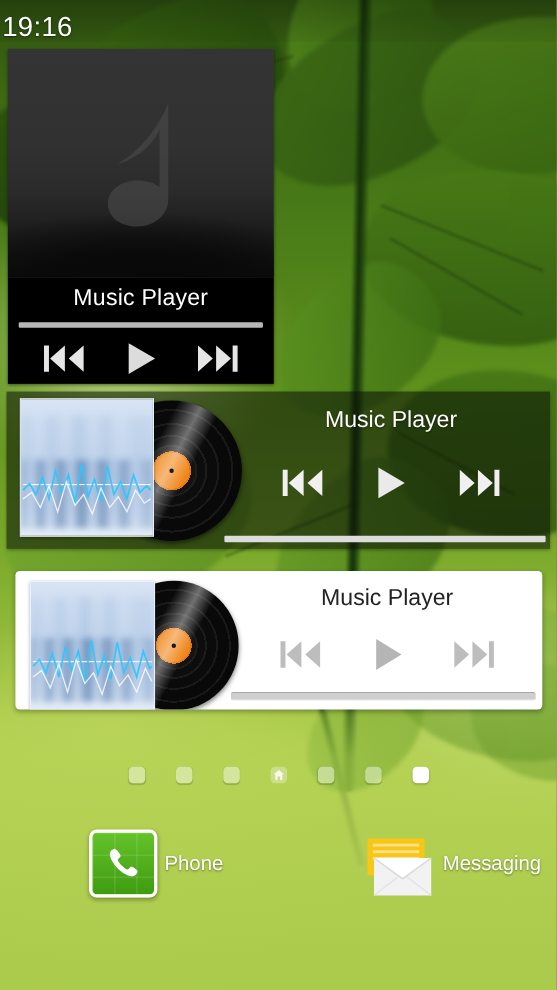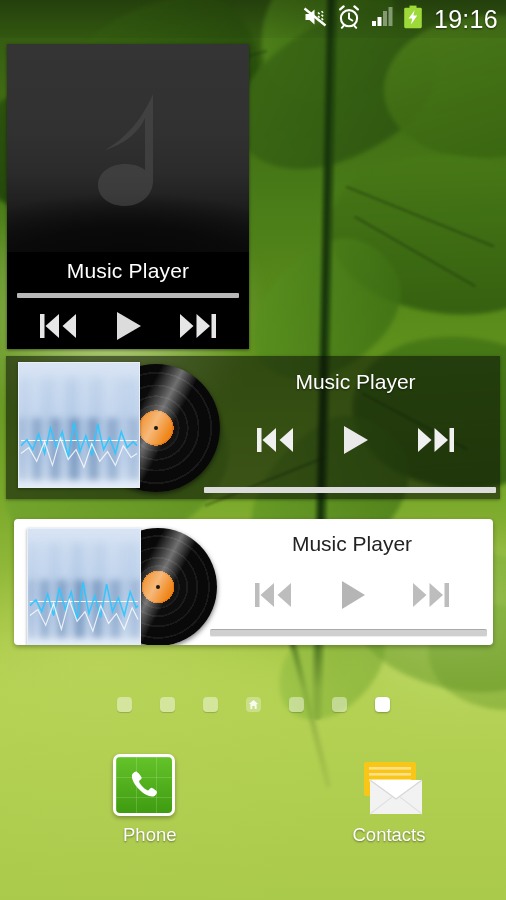--- a/index.html
+++ b/index.html
@@ -93,23 +93,24 @@
   .v5 { left:355px; top:420px; width:120px; height:3px; transform:rotate(28deg); }
   
   .wp-bottom {
     position:absolute; left:0; right:0; top:630px; height:270px;
     background:linear-gradient(to bottom, rgba(178,208,82,0) 0%, rgba(180,210,84,.75) 22%, rgba(176,206,80,.92) 55%, rgba(170,202,76,.96) 100%);
   }
 
   
   #statusbar {
     position:absolute; left:0; top:0; width:506px; height:38px;
-    display:flex; align-items:center; justify-content:flex-end;
+    display:flex; justify-content:flex-end;
     padding-right:8px; gap:9px; z-index:40;
     background:linear-gradient(to bottom, rgba(0,0,0,.22), rgba(0,0,0,.05));
+    flex-direction:column;
   }
   .sb-icon { display:block; }
   .clock {
     color:#ffffff; font-size:25px; letter-spacing:.3px;
     text-shadow:0 1px 2px rgba(0,0,0,.55);
     margin-left:2px; line-height:1;
   }
 
   
   #widget-dark {
@@ -270,21 +271,21 @@
     box-shadow:none;
   }
 
   
   #dock {
     position:absolute; left:0; top:752px; width:506px; height:130px;
     display:flex; align-items:flex-start; justify-content:space-around;
     padding:0 4px; z-index:25;
   }
   .dock-item {
-    width:96px; display:flex; flex-direction:column; align-items:flex-end; gap:7px;
+    width:96px; display:flex; flex-direction:row; align-items:center; gap:7px;
   }
   .dock-icon { width:66px; height:66px; position:relative; }
   .dock-label {
     color:#ffffff; font-size:18.5px; line-height:20px;
     text-shadow:0 1px 2px rgba(0,0,0,.45);
   }
   
   .ic-phone {
     width:62px; height:62px; border-radius:7px; margin:2px auto 0;
     background:linear-gradient(to bottom,#64c32a,#3f9b10);
@@ -548,18 +549,18 @@
           <rect x="9" y="7" width="42" height="2.6" fill="#ffe089"></rect>
           <rect x="9" y="13" width="42" height="2.6" fill="#ffe089"></rect>
           <rect x="9" y="19" width="42" height="2.6" fill="#ffe089"></rect>
           <path d="M10 20h52v34H10z" fill="#f2f2f2"></path>
           <path d="M10 20l26 19 26-19z" fill="#ffffff"></path>
           <path d="M10 20l26 19 26-19" fill="none" stroke="#d8d8d8" stroke-width="1.4"></path>
           <path d="M10 54l22-17M62 54L40 37" stroke="#e2e2e2" stroke-width="1.2" fill="none"></path>
         </svg>
       </div>
     </div>
-    <span class="dock-label">Contacts</span>
+    <span class="dock-label">Messaging</span>
   </div>
 
 
 
 </div>
 
 </body></html>

